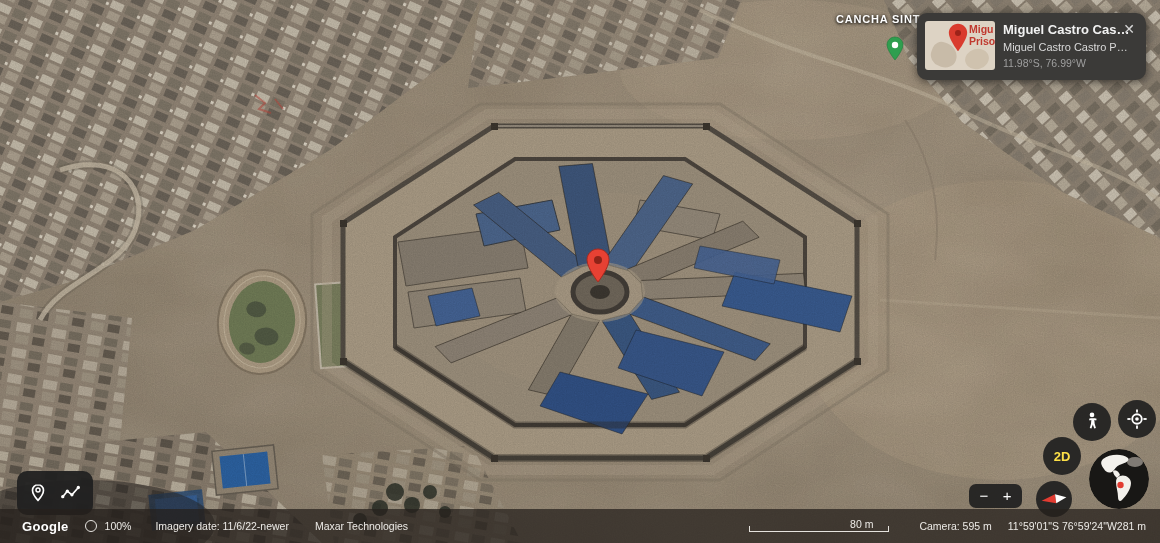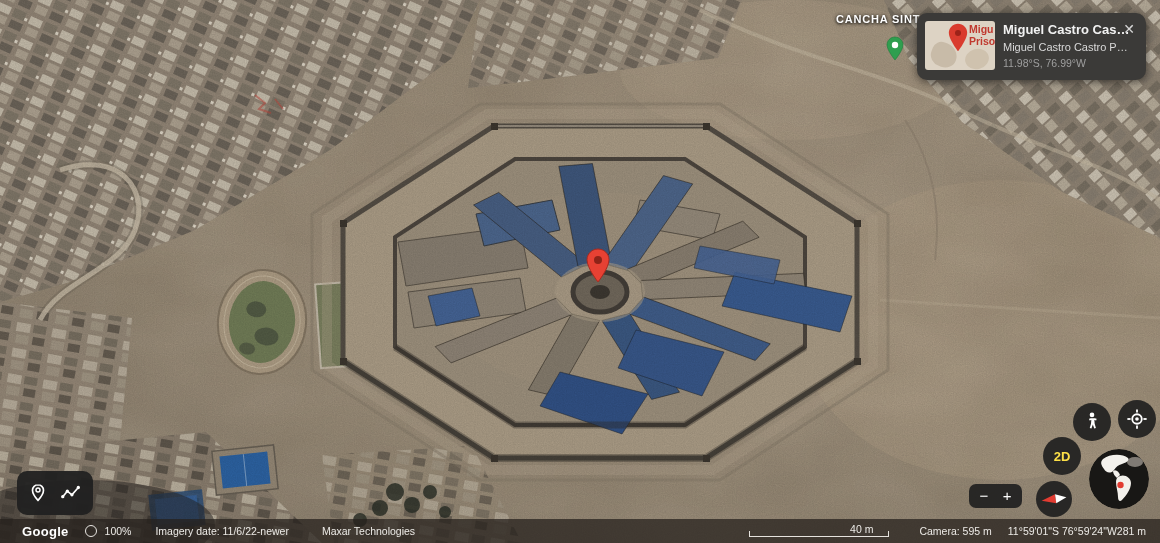--- a/index.html
+++ b/index.html
@@ -38,27 +38,27 @@
   .btn-target{left:1118px;top:400px;width:38px;height:38px;}
   .btn-2d{left:1043px;top:437px;width:38px;height:38px;font-size:13px;font-weight:bold;}
   .btn-globe{left:1089px;top:449px;width:60px;height:60px;background:none;overflow:hidden;}
   .btn-compass{left:1036px;top:481px;width:36px;height:36px;}
   .zoomctl{position:absolute;left:969px;top:484px;width:53px;height:24px;background:rgba(32,32,32,.92);
            border-radius:7px;display:flex;align-items:center;justify-content:space-evenly;z-index:4;
            color:#fff;font-size:15px;}
   .zoomctl span{cursor:pointer;line-height:24px;padding:0 4px;}
 
   
-  .statusbar{position:absolute;left:0;right:0;bottom:0;height:24px;background:rgba(38,33,29,.74);
+  .statusbar{position:absolute;left:0;right:0;bottom:0;height:34px;background:rgba(38,33,29,.74);
              display:flex;align-items:center;z-index:6;color:#eceae6;font-size:10.5px;white-space:nowrap;}
   .sb-brand{margin-left:22px;font-size:13px;font-weight:bold;color:#fff;letter-spacing:.3px;}
   .sb-ring{margin-left:16px;width:10px;height:10px;border:1.5px solid #e8e6e2;border-radius:50%;flex:none;}
   .sb-pct{margin-left:8px;}
   .sb-imagery{margin-left:24px;}
-  .sb-provider{margin-left:33px;}
+  .sb-provider{margin-left:26px;}
   .sb-right{margin-left:auto;display:flex;align-items:center;margin-right:14px;}
   .scalebar{position:relative;width:140px;height:17px;flex:none;}
   .scale-line{position:absolute;left:0;right:0;bottom:3px;height:5px;
               border-left:1.5px solid #e6e3de;border-right:1.5px solid #e6e3de;border-bottom:1.5px solid #e6e3de;}
   .scale-label{position:absolute;right:16px;top:0;font-size:10.5px;}
   .sb-camera{margin-left:30px;}
   .sb-coords{margin-left:16px;}
   .sb-elev{}
 </style>
 </head>
@@ -313,21 +313,21 @@
   </div>
 
   <div class="statusbar">
     <span class="sb-brand">Google</span>
     <span class="sb-ring"></span>
     <span class="sb-pct">100%</span>
     <span class="sb-imagery">Imagery date: 11/6/22-newer</span>
     <span class="sb-provider">Maxar Technologies</span>
     <span class="sb-right">
       <span class="scalebar">
-        <span class="scale-label">40 m</span>
+        <span class="scale-label">80 m</span>
         <span class="scale-line"></span>
       </span>
       <span class="sb-camera">Camera: 595 m</span>
       <span class="sb-coords">11°59'01"S 76°59'24"W</span>
       <span class="sb-elev">281 m</span>
     </span>
   </div>
 
 </div>
 

